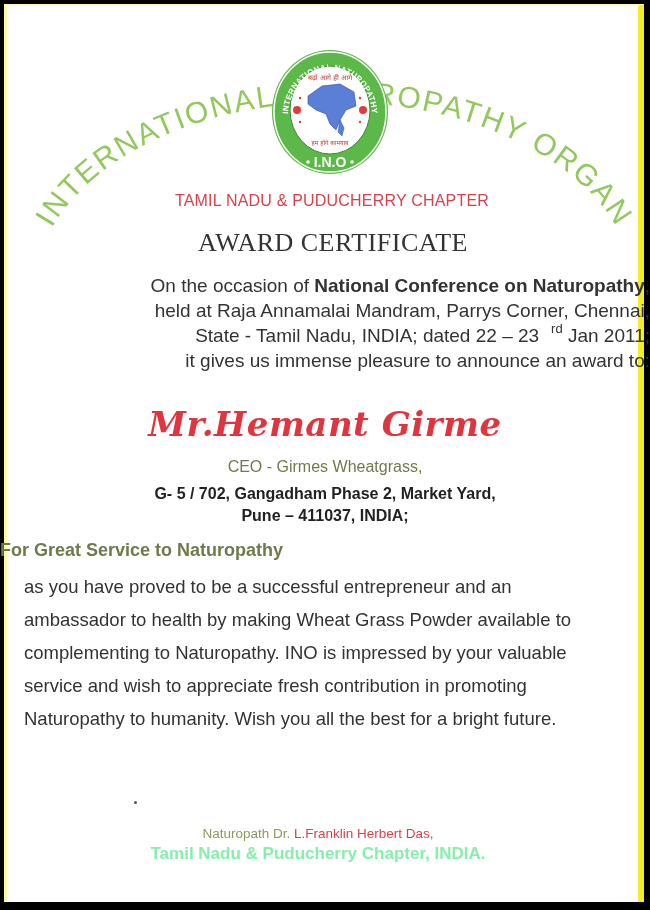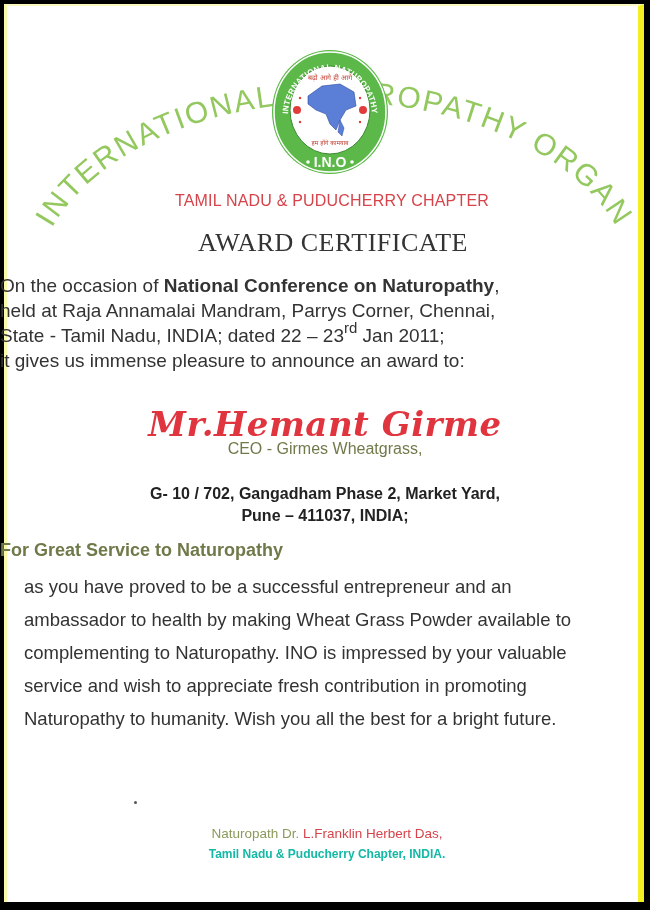--- a/index.html
+++ b/index.html
@@ -12,40 +12,40 @@
     border-top:2px solid #fbf8c0;
     box-sizing:border-box;
   }
   .arc { position:absolute; left:0; top:0; width:650px; height:240px; }
   .arc text { font-family:"Liberation Sans", sans-serif; font-size:30px; fill:#93c85e; letter-spacing:2px; }
   .logo { position:absolute; left:263px; top:42px; width:120px; height:128px; }
   .chapter { position:absolute; left:0; top:186px; width:650px; text-align:center;
     font-family:"Liberation Sans", sans-serif; font-size:16px; color:#d6434a; letter-spacing:0.2px; }
   .title { position:absolute; left:0; top:228px; width:650px; text-align:center;
     font-family:"Liberation Serif", serif; font-size:26px; color:#333; letter-spacing:0.5px;padding-left:8px; }
-  .intro { position:absolute; left:0; top:273px; width:650px; text-align:left;
+  .intro { position:absolute; left:0; top:273px; width:650px; text-align:right;
     font-family:"Liberation Sans", sans-serif; font-size:19px; line-height:25px; color:#333; }
   .intro b { font-weight:bold; }
-  .intro sup { font-size:15px; vertical-align:9px; line-height:0; }
+  .intro sup { font-size:13px; vertical-align:9px; line-height:0;margin-left:12px; }
   .name { position:absolute; left:0; top:404px; width:650px; text-align:center;
     font-family:"DejaVu Serif", serif; font-style:italic; font-weight:bold; font-size:34px; color:#e0353e; letter-spacing:0.5px; }
-  .ceo { position:absolute; left:0; top:440px; width:650px; text-align:center;
+  .ceo { position:absolute; left:0; top:458px; width:650px; text-align:center;
     font-family:"Liberation Sans", sans-serif; font-size:16px; color:#6f7a4a; }
   .addr { position:absolute; left:0; top:483px; width:650px; text-align:center;
     font-family:"Liberation Sans", sans-serif; font-size:16px; font-weight:bold; color:#222; line-height:22px; }
   .service { position:absolute; left:0; top:540px; width:650px; text-align:left;
     font-family:"Liberation Sans", sans-serif; font-size:18px; font-weight:bold; color:#6f7a4a; }
   .body-text { position:absolute; left:0; top:570px; width:650px; 
     font-family:"Liberation Sans", sans-serif; font-size:18.5px; color:#333; line-height:33px;padding-left:24px; }
   .dot { position:absolute; left:134px; top:801px; width:3px; height:3px; background:#555; border-radius:50%; }
   .sign { position:absolute; left:0; top:824px; width:636px; text-align:center;
-    font-family:"Liberation Sans", sans-serif; font-size:13.5px; line-height:20px;margin-left:9px; }
+    font-family:"Liberation Sans", sans-serif; font-size:13.5px; line-height:20px; }
   .sign .green { color:#8a9a5a; }
   .sign .red { color:#d6434a; }
-  .sign .dark { color:#14b8a6; font-weight:bold; font-size:12px; }
+  .sign .dark { color:#86efac; font-weight:bold; font-size:17px; }
 </style>
 </head>
 <body>
 
 <div class="page">
 
   <svg class="arc" viewBox="0 0 650 240">
     <defs>
       <path id="arcPath" d="M 45 222 A 300 190 0 0 1 610 222"></path>
     </defs>
@@ -85,21 +85,21 @@
 <div class="intro">
   <div><span>On the occasion of </span><b>National Conference on Naturopathy</b><span>,</span></div>
   <div>held at Raja Annamalai Mandram, Parrys Corner, Chennai,</div>
   <div><span>State - Tamil Nadu, INDIA; dated 22 – 23</span><sup>rd</sup><span> Jan 2011;</span></div>
   <div>it gives us immense pleasure to announce an award to:</div>
 </div>
 
 <div class="name">Mr.Hemant Girme</div>
 <div class="ceo">CEO - Girmes Wheatgrass,</div>
 <div class="addr">
-  <div>G- 10 / 702, Gangadham Phase 2, Market Yard,</div>
+  <div>G- 5 / 702, Gangadham Phase 2, Market Yard,</div>
   <div>Pune – 411037, INDIA;</div>
 </div>
 
 <div class="service">For Great Service to Naturopathy</div>
 
 <div class="body-text">
   <div>as you have proved to be a successful entrepreneur and an</div>
   <div>ambassador to health by making Wheat Grass Powder available to</div>
   <div>complementing to Naturopathy. INO is impressed by your valuable</div>
   <div>service and wish to appreciate fresh contribution in promoting</div>

